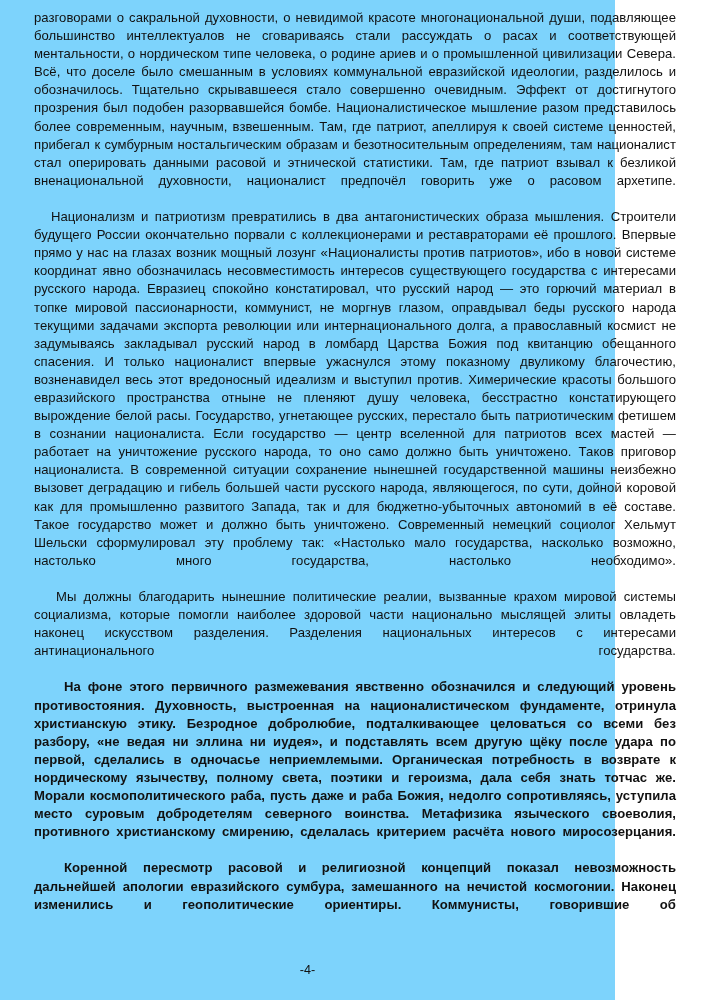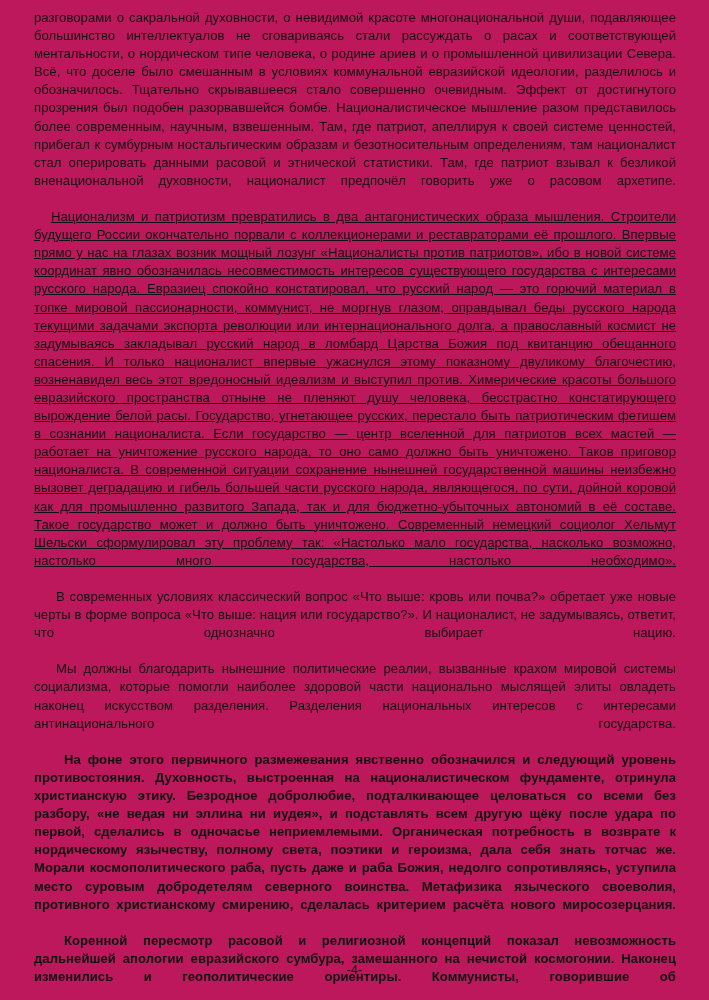--- a/index.html
+++ b/index.html
@@ -12,23 +12,23 @@
     width: 709px;
     height: 1000px;
     overflow: hidden;
     font-family: "Liberation Sans", sans-serif;
     color: #111111;
     -webkit-font-smoothing: none;
   }
 
   #page {
     position: relative;
-    width: 709px;
+    width: 615px;
     height: 1000px;
-    background: #be185d;
+    background: #7dd3fc;
     box-sizing: border-box;
   }
 
   #text-column {
     position: absolute;
     left: 34px;
     top: 9px;
     width: 642px;
   }
 
@@ -40,21 +40,21 @@
     text-align: justify;
     text-justify: inter-word;
     word-spacing: 0.1px;
     letter-spacing: 0.04px;
     color: #111111;
     hyphens: none;
     -webkit-hyphens: none;
   }
 
   
-  p.indent-sm { text-indent: 17px; text-decoration: underline; }
+  p.indent-sm { text-indent: 17px; }
   p.indent-md { text-indent: 22px; }
   p.indent-lg { text-indent: 30px; font-weight: bold; }
   p.indent-none { text-indent: 0; }
 
   
   p.para::after {
     content: "";
     display: inline-block;
     width: 100%;
   }
@@ -71,21 +71,20 @@
   }
 </style>
 </head>
 <body>
 
 <div id="page">
 
   <div id="text-column">
     <p class="para indent-none">разговорами о сакральной духовности, о невидимой красоте многонациональной души, подавляющее большинство интеллектуалов не сговариваясь стали рассуждать о расах и соответствующей ментальности, о нордическом типе человека, о родине ариев и о промышленной цивилизации Севера. Всё, что доселе было смешанным в условиях коммунальной евразийской идеологии, разделилось и обозначилось. Тщательно скрывавшееся стало совершенно очевидным. Эффект от достигнутого прозрения был подобен разорвавшейся бомбе. Националистическое мышление разом представилось более современным, научным, взвешенным. Там, где патриот, апеллируя к своей системе ценностей, прибегал к сумбурным ностальгическим образам и безотносительным определениям, там националист стал оперировать данными расовой и этнической статистики. Там, где патриот взывал к безликой вненациональной духовности, националист предпочёл говорить уже о расовом архетипе.</p>
     <p class="para indent-sm">Национализм и патриотизм превратились в два антагонистических образа мышления. Строители будущего России окончательно порвали с коллекционерами и реставраторами её прошлого. Впервые прямо у нас на глазах возник мощный лозунг «Националисты против патриотов», ибо в новой системе координат явно обозначилась несовместимость интересов существующего государства с интересами русского народа. Евразиец спокойно констатировал, что русский народ — это горючий материал в топке мировой пассионарности, коммунист, не моргнув глазом, оправдывал беды русского народа текущими задачами экспорта революции или интернационального долга, а православный космист не задумываясь закладывал русский народ в ломбард Царства Божия под квитанцию обещанного спасения. И только националист впервые ужаснулся этому показному двуликому благочестию, возненавидел весь этот вредоносный идеализм и выступил против. Химерические красоты большого евразийского пространства отныне не пленяют душу человека, бесстрастно констатирующего вырождение белой расы. Государство, угнетающее русских, перестало быть патриотическим фетишем в сознании националиста. Если государство — центр вселенной для патриотов всех мастей — работает на уничтожение русского народа, то оно само должно быть уничтожено. Таков приговор националиста. В современной ситуации сохранение нынешней государственной машины неизбежно вызовет деградацию и гибель большей части русского народа, являющегося, по сути, дойной коровой как для промышленно развитого Запада, так и для бюджетно-убыточных автономий в её составе. Такое государство может и должно быть уничтожено. Современный немецкий социолог Хельмут Шельски сформулировал эту проблему так: «Настолько мало государства, насколько возможно, настолько много государства, настолько необходимо».</p>
-    <p class="para indent-md">В современных условиях классический вопрос «Что выше: кровь или почва?» обретает уже новые черты в форме вопроса «Что выше: нация или государство?». И националист, не задумываясь, ответит, что однозначно выбирает нацию.</p>
     <p class="para indent-md">Мы должны благодарить нынешние политические реалии, вызванные крахом мировой системы социализма, которые помогли наиболее здоровой части национально мыслящей элиты овладеть наконец искусством разделения. Разделения национальных интересов с интересами антинационального государства.</p>
     <p class="para indent-lg">На фоне этого первичного размежевания явственно обозначился и следующий уровень противостояния. Духовность, выстроенная на националистическом фундаменте, отринула христианскую этику. Безродное добролюбие, подталкивающее целоваться со всеми без разбору, «не ведая ни эллина ни иудея», и подставлять всем другую щёку после удара по первой, сделались в одночасье неприемлемыми. Органическая потребность в возврате к нордическому язычеству, полному света, поэтики и героизма, дала себя знать тотчас же. Морали космополитического раба, пусть даже и раба Божия, недолго сопротивляясь, уступила место суровым добродетелям северного воинства. Метафизика языческого своеволия, противного христианскому смирению, сделалась критерием расчёта нового миросозерцания.</p>
     <p class="para indent-lg">Коренной пересмотр расовой и религиозной концепций показал невозможность дальнейшей апологии евразийского сумбура, замешанного на нечистой космогонии. Наконец изменились и геополитические ориентиры. Коммунисты, говорившие об</p>
   </div>
 
   <div id="page-number">-4-</div>
 
 </div>
 
 </body></html>

